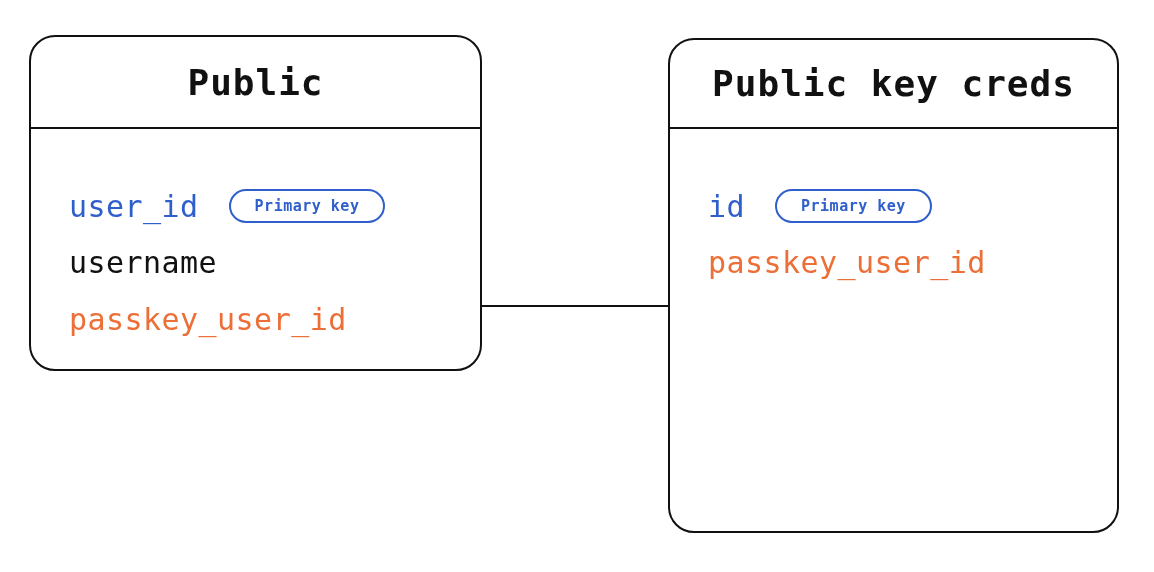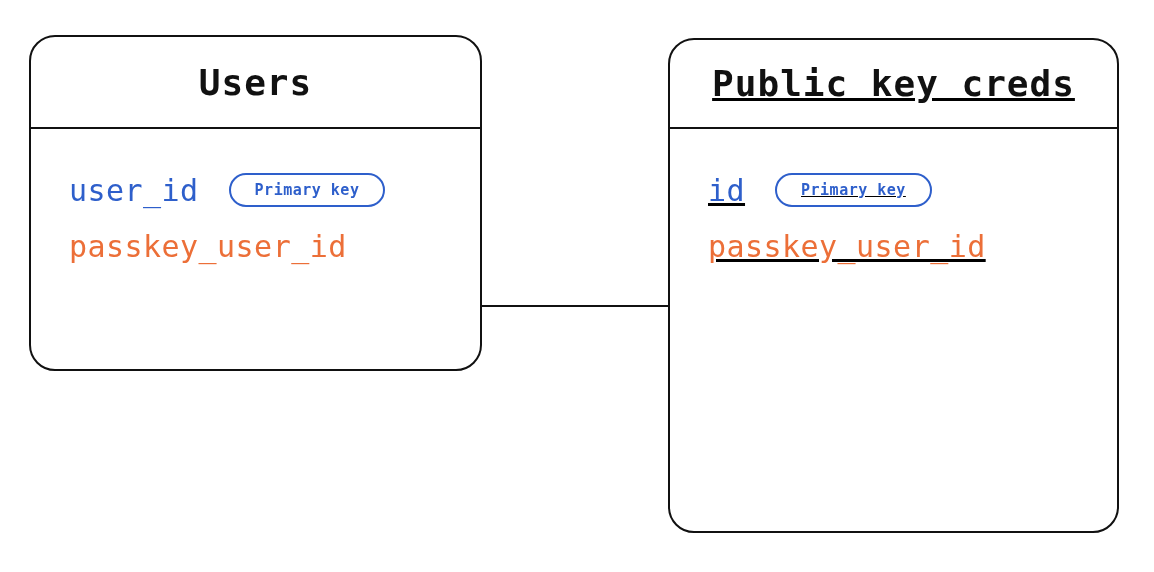--- a/index.html
+++ b/index.html
@@ -16,39 +16,39 @@
     overflow: hidden;
   }
   .table-node {
     position: absolute;
     box-sizing: border-box;
     border: 2px solid var(--stroke);
     border-radius: 26px;
     background: #ffffff;
   }
   .table-node.users  { left: 29px;  top: 35px; width: 453px; height: 336px; }
-  .table-node.creds  { left: 668px; top: 38px; width: 451px; height: 495px; text-decoration: underline; }
+  .table-node.creds  { left: 668px; top: 38px; width: 451px; height: 495px; }
 
   .table-header {
     box-sizing: border-box;
     display: flex;
     align-items: center;
     justify-content: center;
     border-bottom: 2px solid var(--stroke);
     font-size: 36px;
     font-weight: bold;
     letter-spacing: 1px;
     color: var(--stroke);
     white-space: nowrap;
   }
   .users .table-header { height: 92px; }
   .creds .table-header { height: 89px; }
 
   .field-list {
-    padding: 33px 0 0 38px;
+    padding: 49px 0 0 38px;
   }
   .field-row {
     height: 56.5px;
     display: flex;
     align-items: center;
     white-space: nowrap;
   }
   .field-name {
     font-size: 30px;
     letter-spacing: 0.45px;
@@ -81,25 +81,28 @@
     height: 2px;
     background: var(--stroke);
   }
 </style>
 </head>
 <body>
 
 <div class="canvas">
 
   <div class="table-node users">
-    <div class="table-header">Users</div>
+    <div class="table-header">Public</div>
     <div class="field-list">
         <div class="field-row">
           <span class="field-name blue">user_id</span>
           <span class="badge">Primary key</span>
+        </div>
+        <div class="field-row">
+          <span class="field-name black">username</span>
         </div>
         <div class="field-row">
           <span class="field-name orange">passkey_user_id</span>
         </div>
       </div>
   </div>
 
   <div class="connector"></div>
 
   <div class="table-node creds">

